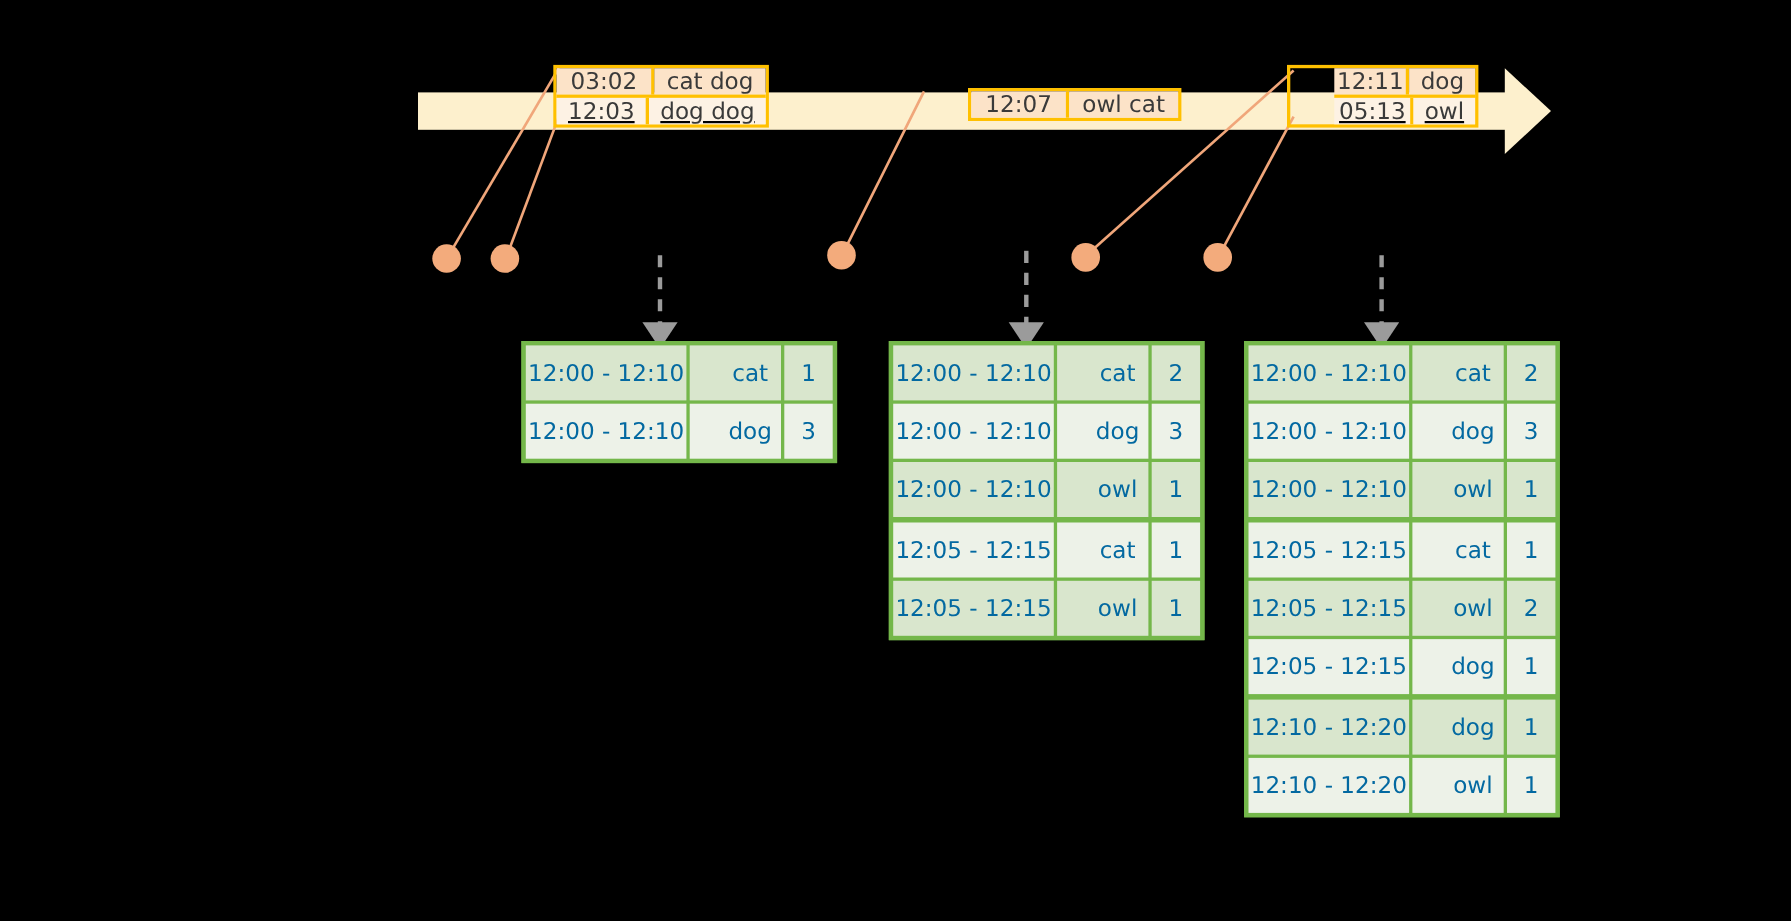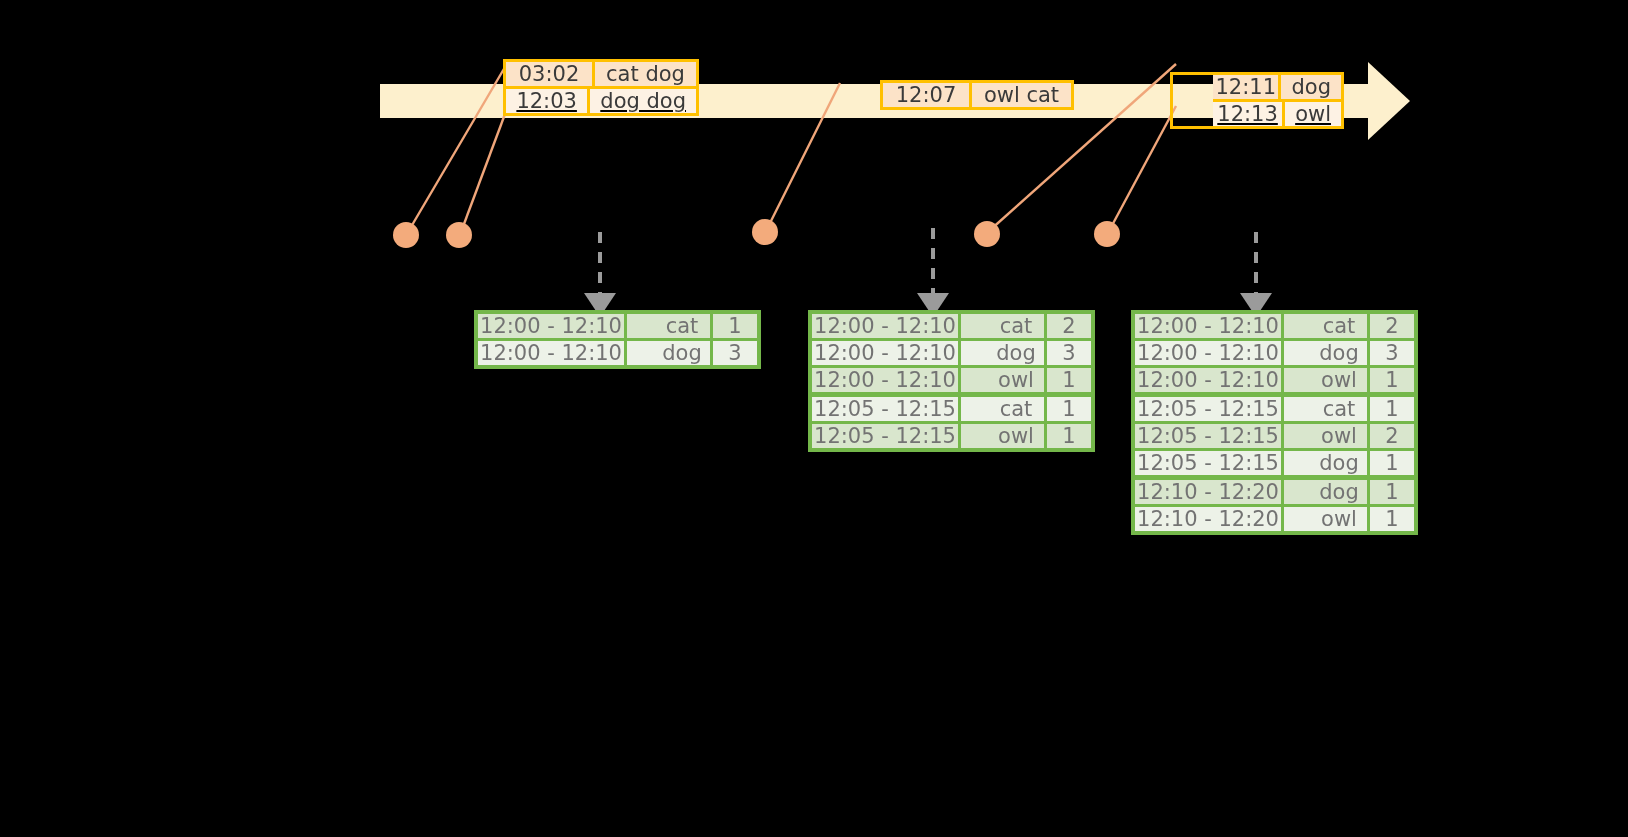--- a/index.html
+++ b/index.html
@@ -21,21 +21,21 @@
   .ev-words{flex:1;padding:0 10px;}
   .shade-a .ev-time,.shade-a .ev-words{background:#fce3c8;}
   .shade-b .ev-time,.shade-b .ev-words{background:#fdf2e4;}
 
   
   .result-table{position:absolute;border:4px solid #74b74a;box-sizing:border-box;
                 background:#74b74a;display:flex;flex-direction:column;gap:3px;padding:0;}
   .rt-row{display:flex;gap:3px;}
   .rt-row.grp-end{margin-bottom:2px;}
   .rt-cell{display:flex;align-items:center;justify-content:center;
-           font-size:21px;color:#737373;white-space:nowrap;height:24px;}
+           font-size:21px;color:#0369a1;white-space:nowrap;height:50px;}
   .rt-win{width:146px;}
   .rt-key{width:56px;padding-left:27px;}
   .rt-val{width:44px;}
   .row-a .rt-cell{background:#d9e6cd;}
   .row-b .rt-cell{background:#edf2e8;}
 </style>
 </head>
 <body>
 
 <div id="stage">
@@ -84,27 +84,27 @@
     </div>
   </div>
 
   <div class="event-box" style="left:880px;top:80px;width:194px;">
     <div class="event-row shade-a">
       <div class="ev-time">12:07</div>
       <div class="ev-words">owl cat</div>
     </div>
   </div>
 
-  <div class="event-box" style="left:1170px;top:72px;width:174px;padding-left:40px;">
+  <div class="event-box" style="left:1170px;top:59px;width:174px;padding-left:40px;">
     <div class="event-row shade-a">
       <div class="ev-time">12:11</div>
       <div class="ev-words">dog</div>
     </div>
     <div class="event-row shade-b">
-      <div class="ev-time">12:13</div>
+      <div class="ev-time">05:13</div>
       <div class="ev-words">owl</div>
     </div>
   </div>
 
   <div class="result-table" id="result-table-1" style="left:474px;top:310px;">
       <div class="rt-row row-a">
         <div class="rt-cell rt-win">12:00 - 12:10</div>
         <div class="rt-cell rt-key">cat</div>
         <div class="rt-cell rt-val">1</div>
       </div>

